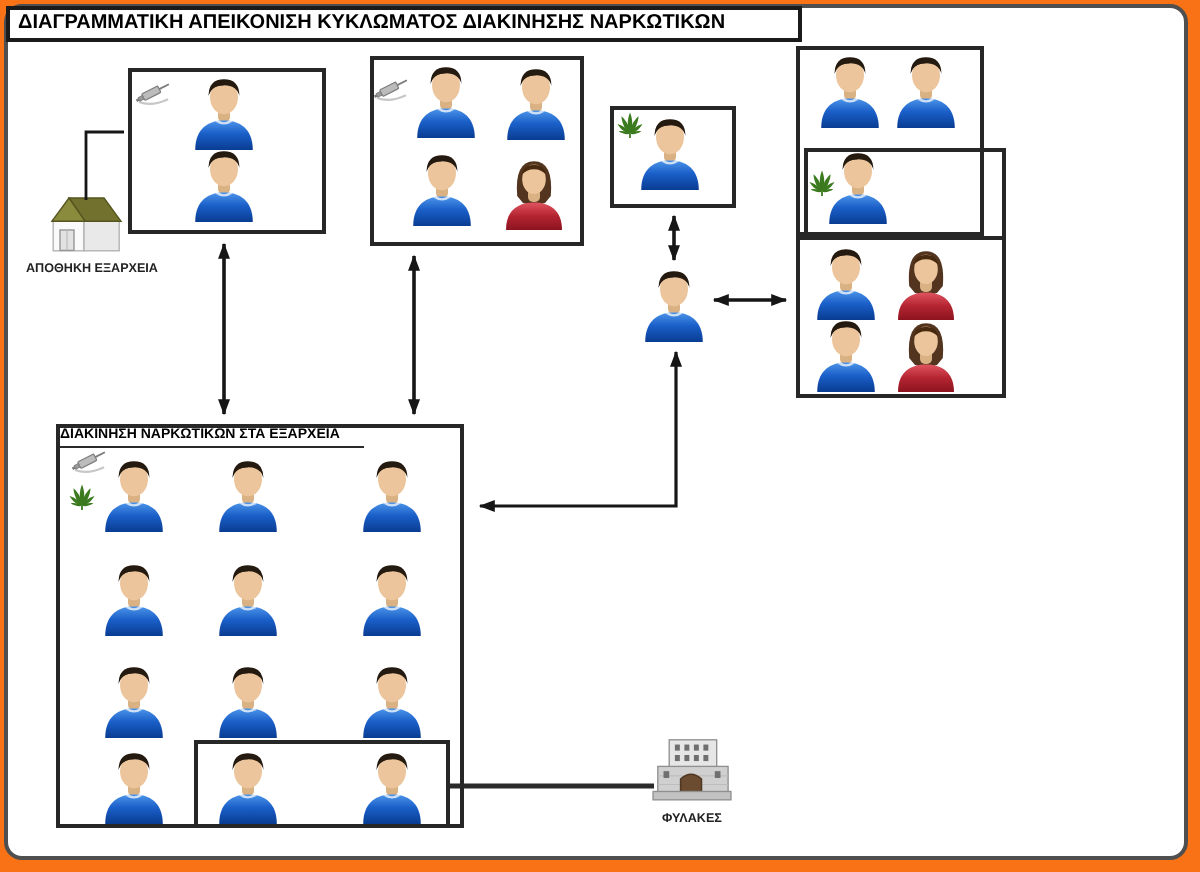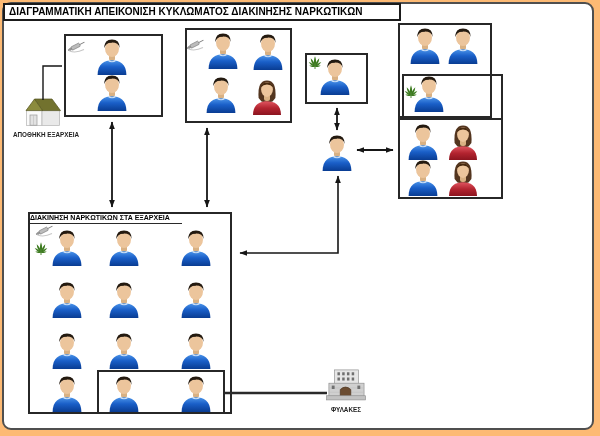--- a/index.html
+++ b/index.html
@@ -1,16 +1,16 @@
 <!DOCTYPE html>
 <html><head>
 <meta charset="utf-8">
 <style>
   html,body{margin:0;padding:0;background:#f4f4f4;font-family:"Liberation Sans",sans-serif;}
-  #canvas{position:relative;width:600px;height:436px;background:#fdba74;overflow:hidden;}
+  #canvas{position:relative;width:600px;height:436px;background:#f97316;overflow:hidden;}
   #frame{position:absolute;left:2px;top:2px;width:592px;height:428px;border:2px solid #4f4f4f;border-radius:9px;background:#ffffff;box-sizing:border-box;}
   .box{position:absolute;border:2px solid #272727;box-sizing:border-box;background:transparent;}
   #title-box{position:absolute;left:3px;top:3px;width:398px;height:18px;border:2px solid #1b1b1b;box-sizing:border-box;background:#fff;
     font-weight:bold;font-size:10px;line-height:14px;padding-left:4px;white-space:nowrap;overflow:hidden;color:#000;}
   .cell-label{position:absolute;font-weight:bold;color:#000;white-space:nowrap;}
   #street-label{left:30px;top:213px;width:152px;font-size:7px;line-height:10px;border-bottom:1.4px solid #2a2a2a;}
   #warehouse-label{left:6px;top:131px;width:80px;font-size:6.3px;text-align:center;color:#222;}
   #prison-label{left:320px;top:406px;width:52px;font-size:6.3px;text-align:center;color:#222;}
   .person{position:absolute;width:34px;height:38px;}
   .mini-icon{position:absolute;}

